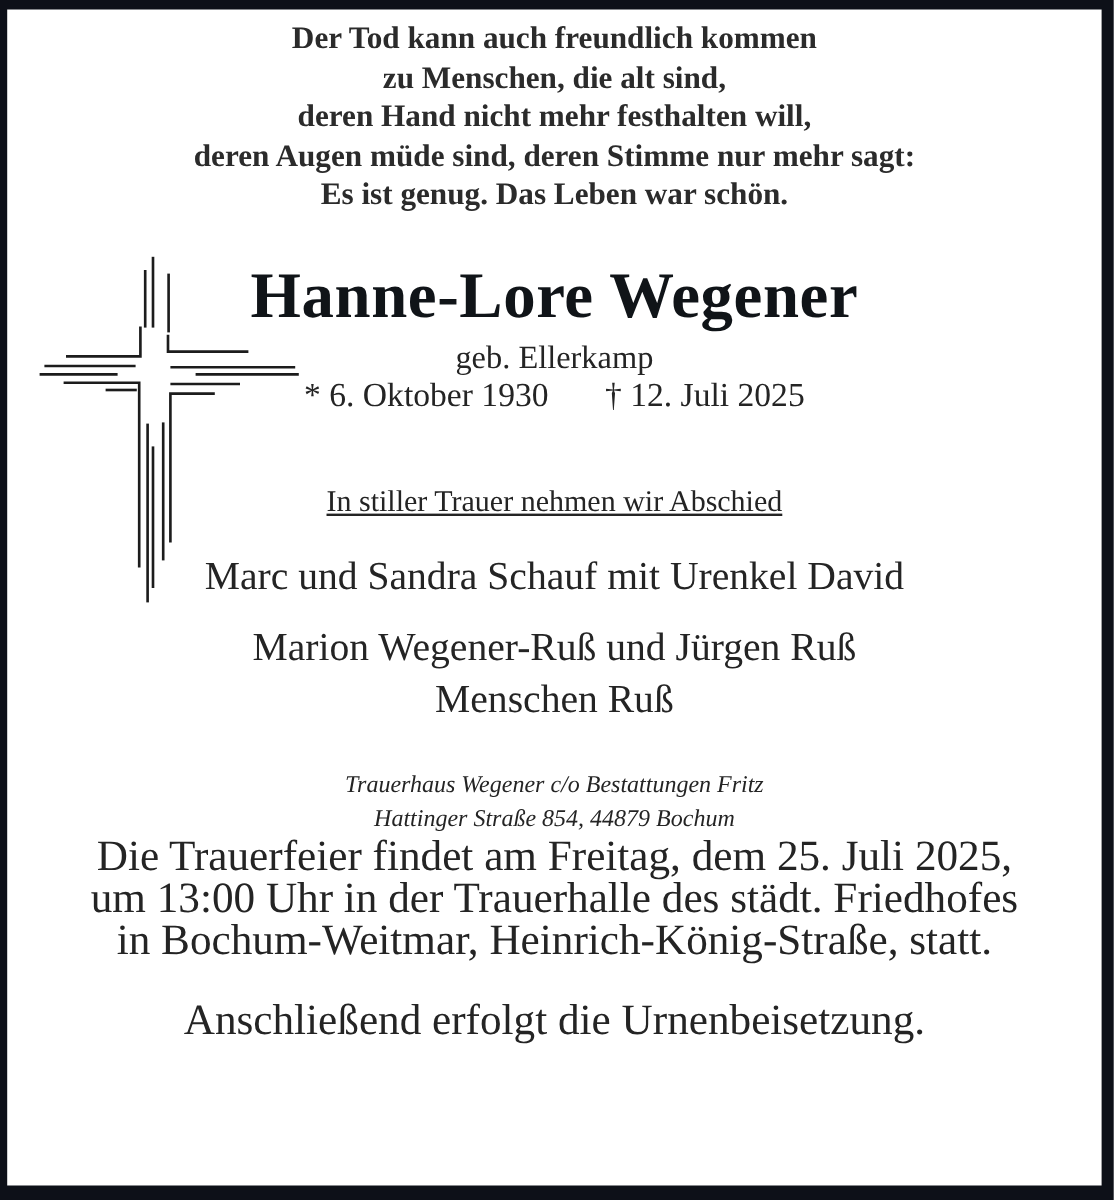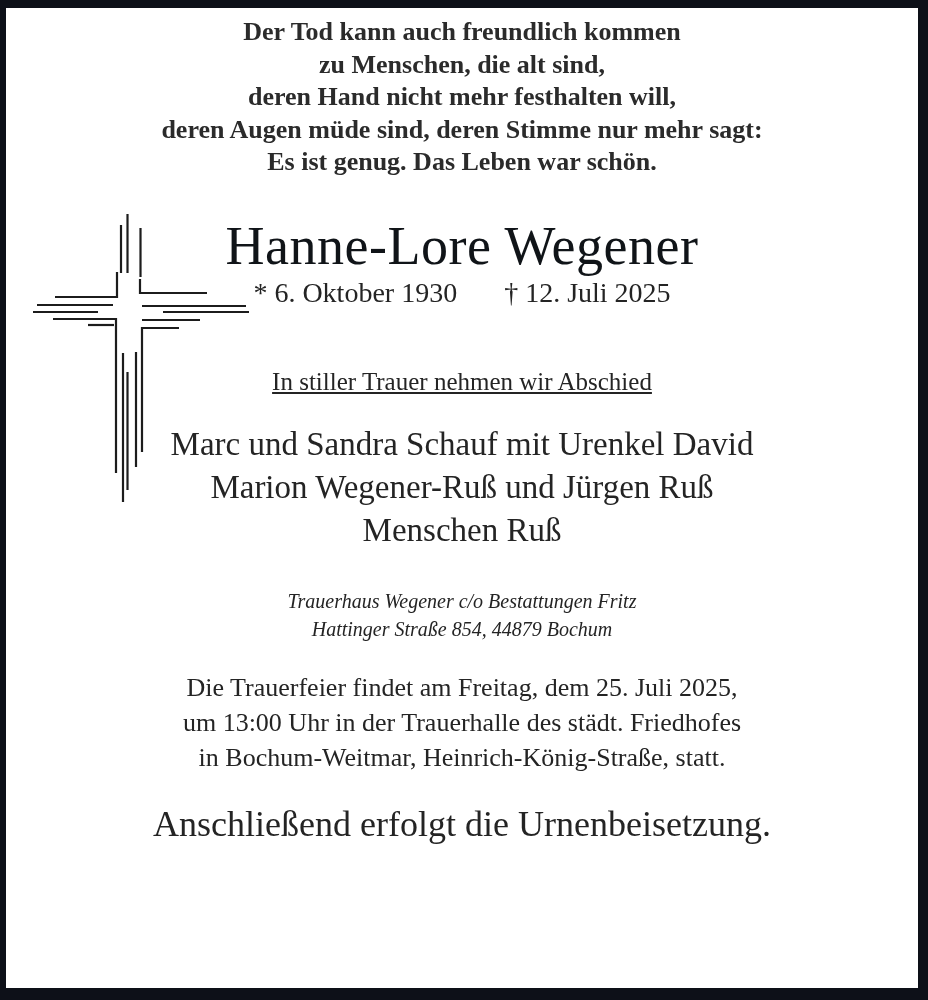--- a/index.html
+++ b/index.html
@@ -28,21 +28,21 @@
     margin-top: 8px;
     font-size: 26px;
     line-height: 32.5px;
     color: #2b2b2b;
     font-weight: bold;
   }
   .deceased-name {
     margin-top: 37px;
     font-size: 54px;
     line-height: 60px;
-    font-weight: normal;
+    font-weight: bold;
     color: #101418;
     letter-spacing: 0.5px;
   }
   .maiden-name {
     margin-top: 7px;
     font-size: 27px;
     line-height: 30px;
   }
   .dates {
     font-size: 28px;
@@ -57,32 +57,32 @@
     font-size: 25px;
     line-height: 30px;
     text-decoration: underline;
   }
   .mourners-group-1 {
     margin-top: 26px;
     font-size: 33px;
     line-height: 43px;
   }
   .mourners-group-2 {
+    margin-top: 16px;
     font-size: 33px;
     line-height: 43px;
   }
   .funeral-home {
     margin-top: 35px;
     font-size: 20px;
     line-height: 28px;
     font-style: italic;
   }
   .ceremony {
-    margin-top: 27px;
-    font-size: 26px;
+    font-size: 36px;
     line-height: 35px;
   }
   .closing {
     margin-top: 32px;
     font-size: 36px;
     line-height: 34px;
   }
   .cross {
     position: absolute;
     left: 14px;
@@ -125,20 +125,21 @@
   <div class="poem">
     <div>Der Tod kann auch freundlich kommen</div>
     <div>zu Menschen, die alt sind,</div>
     <div>deren Hand nicht mehr festhalten will,</div>
     <div>deren Augen müde sind, deren Stimme nur mehr sagt:</div>
     <div>Es ist genug. Das Leben war schön.</div>
   </div>
 
   <div class="deceased-name">Hanne-Lore Wegener</div>
 
+  <div class="maiden-name">geb. Ellerkamp</div>
 
   <div class="dates">
     <span class="date-part">* 6. Oktober 1930</span>
     <span class="date-part">† 12. Juli 2025</span>
   </div>
 
   <div class="mourning-intro">In stiller Trauer nehmen wir Abschied</div>
 
   <div class="mourners-group-1">
     <div>Marc und Sandra Schauf mit Urenkel David</div>

